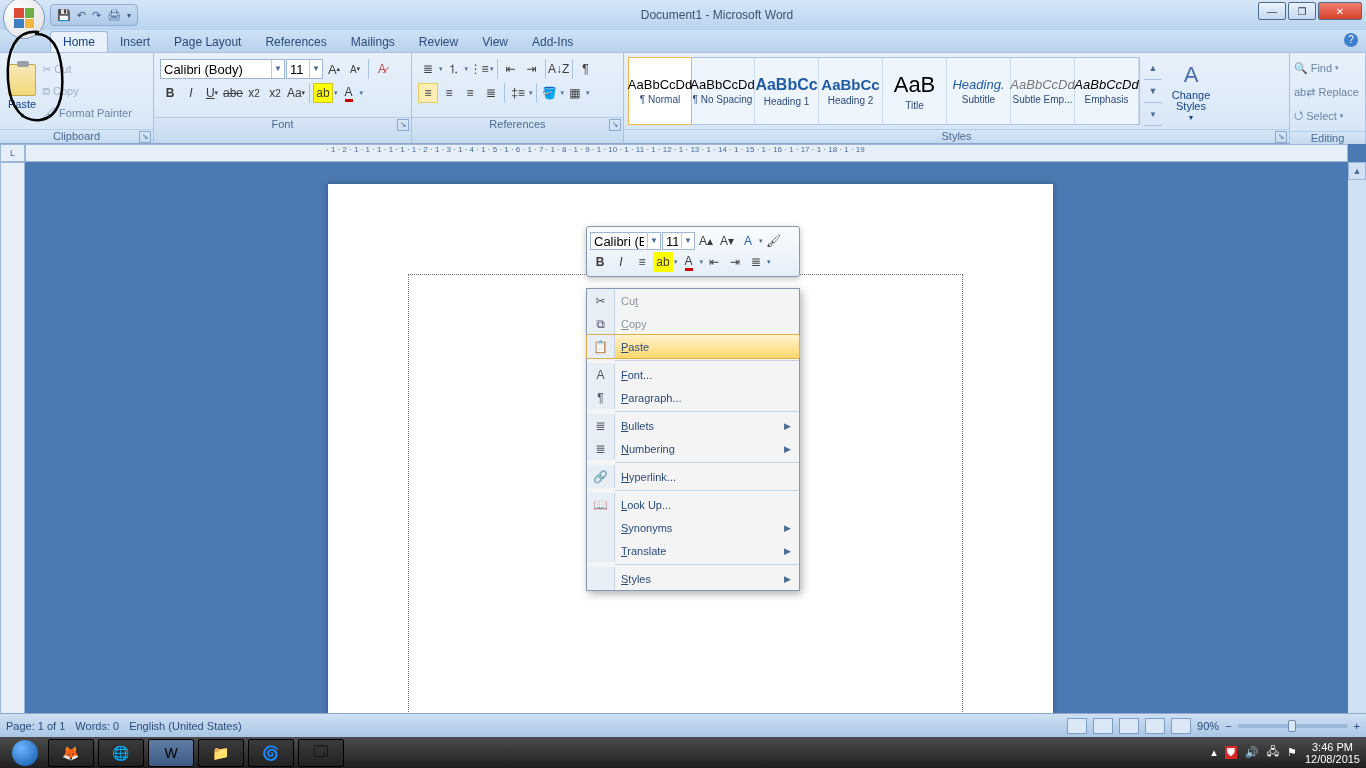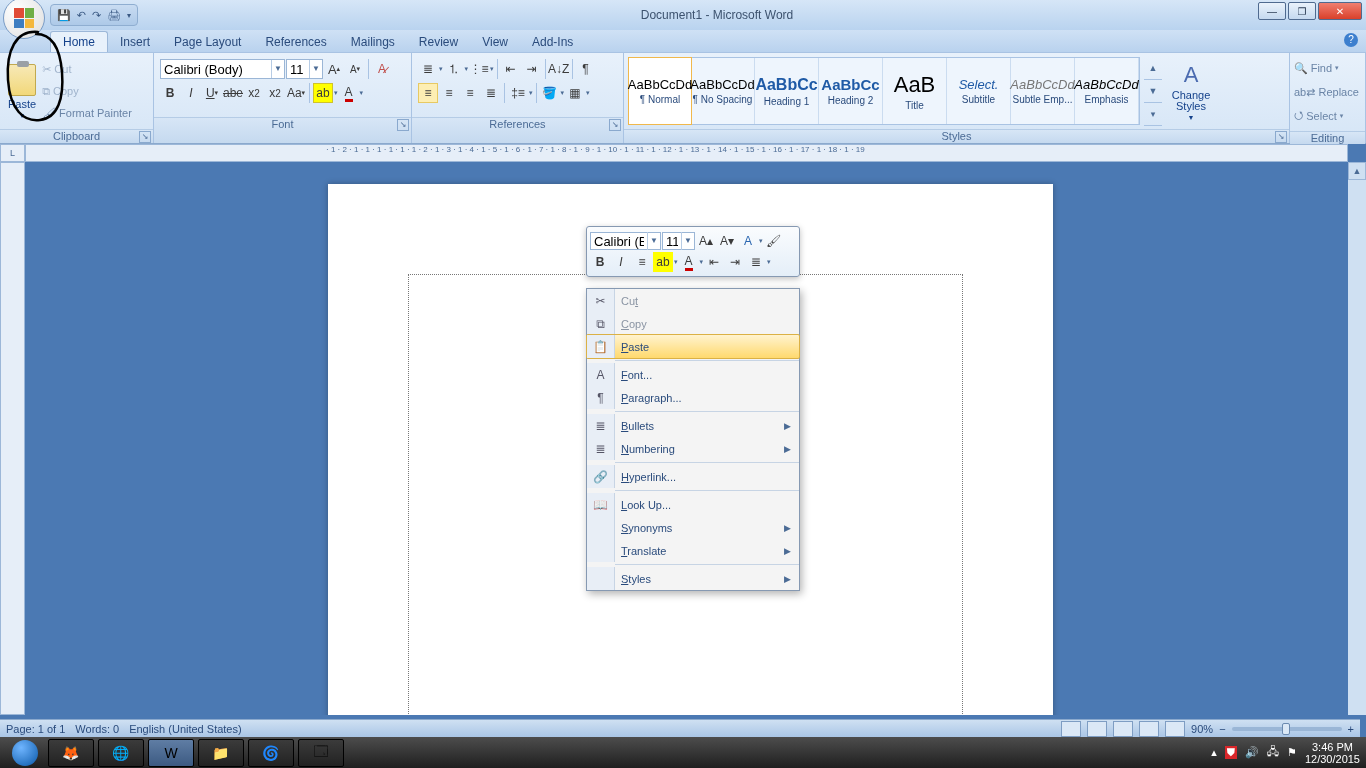--- a/index.html
+++ b/index.html
@@ -66,21 +66,21 @@
 
 .ctx{position:absolute;left:586px;top:288px;width:214px;background:#f4f4f4;border:1px solid #8699b2;box-shadow:2px 3px 8px rgba(0,0,0,.3);font-size:11px;z-index:20;}
 .ctx-item{display:flex;align-items:center;height:23px;padding:0 8px 0 0;color:#2a4b7c;position:relative;}
 .ctx-item .icol{width:28px;height:100%;display:flex;align-items:center;justify-content:center;background:#e8eef6;border-right:1px solid #c7d4e4;margin-right:6px;font-size:12px;color:#556;}
 .ctx-item.disabled{color:#8a94a3;}
 .ctx-item.hover{background:linear-gradient(#fff3cf,#ffd96e);border:1px solid #dbb145;border-radius:2px;margin:-1px;height:25px;}
 .ctx-sep{height:1px;margin:2px 0 2px 28px;background:#c7d4e4;}
 .ctx-sub{position:absolute;right:8px;font-size:9px;color:#4b6b95;}
 .u{text-decoration:underline;}
 
-.statusbar{position:absolute;left:0;right:6px;bottom:31px;height:18px;background:linear-gradient(#cfe0f2,#aac6e6);border-top:1px solid #8ba9cd;display:flex;align-items:center;font-size:11px;color:#2a4b7c;padding:0 6px;gap:10px;text-align:center;}
+.statusbar{position:absolute;left:0;right:0;bottom:31px;height:24px;background:linear-gradient(#cfe0f2,#aac6e6);border-top:1px solid #8ba9cd;display:flex;align-items:center;font-size:11px;color:#2a4b7c;padding:0 6px;gap:10px;text-align:center;}
 .statusbar .right{margin-left:auto;display:flex;align-items:center;gap:6px;}
 .view-btn{width:20px;height:16px;border:1px solid #7e9dc3;background:#dbe8f6;}
 .zoom-track{width:110px;height:4px;background:#9ab6d6;position:relative;border-radius:2px;}
 .zoom-track .thumb{position:absolute;left:50px;top:-4px;width:8px;height:12px;background:#dbe8f6;border:1px solid #6b8ab0;border-radius:2px;}
 
 .taskbar{position:absolute;left:0;right:0;bottom:0;height:31px;background:linear-gradient(#4d4d4d,#1f1f1f);display:flex;align-items:center;padding:0 6px;gap:4px;}
 .start{width:38px;height:28px;border-radius:4px;display:flex;align-items:center;justify-content:center;}
 .start .orb{width:26px;height:26px;border-radius:50%;background:radial-gradient(circle at 35% 30%,#6fb5ff,#0a58a8);}
 .task{width:46px;height:28px;border:1px solid #000;border-radius:2px;background:linear-gradient(#3b3b3b,#222);display:flex;align-items:center;justify-content:center;font-size:14px;}
 .tray{margin-left:auto;display:flex;align-items:center;gap:8px;color:#fff;font-size:11px;}
@@ -251,21 +251,21 @@
           </div>
           <div class="style-cell">
             <div class="prev" style="color: rgb(31, 90, 166); font-size: 15px; font-weight: bold;">AaBbCc</div>
             <div class="name">Heading 2</div>
           </div>
           <div class="style-cell">
             <div class="prev" style="color: rgb(0, 0, 0); font-size: 22px;">AaB</div>
             <div class="name">Title</div>
           </div>
           <div class="style-cell">
-            <div class="prev" style="color: rgb(31, 90, 166); font-style: italic;">Select.</div>
+            <div class="prev" style="color: rgb(31, 90, 166); font-style: italic;">Heading.</div>
             <div class="name">Subtitle</div>
           </div>
           <div class="style-cell">
             <div class="prev" style="color: rgb(119, 119, 119); font-style: italic;">AaBbCcDd</div>
             <div class="name">Subtle Emp...</div>
           </div>
           <div class="style-cell">
             <div class="prev" style="color: rgb(0, 0, 0); font-style: italic;">AaBbCcDd</div>
             <div class="name">Emphasis</div>
           </div>
@@ -443,20 +443,20 @@
   <div class="task">🌀</div>
   <div class="task">🗔</div>
   <div class="tray">
     <span>▴</span>
     <span style="background:#d9262a;padding:0 2px;">⛊</span>
     <span>🔊</span>
     <span>🖧</span>
     <span>⚑</span>
     <div class="clock">
       <div>3:46 PM</div>
-        <div>12/30/2015</div>
+        <div>12/08/2015</div>
     </div>
   </div>
 </div>
 
 <svg class="scribble" viewBox="0 0 62 96">
   <path d="M34 4 C12 2 2 22 4 52 C6 82 20 94 36 92 C54 90 60 70 58 44 C56 20 48 6 32 6" fill="none" stroke="#000" stroke-width="2.5" stroke-linecap="round"></path>
 </svg>
 
 </body></html>

